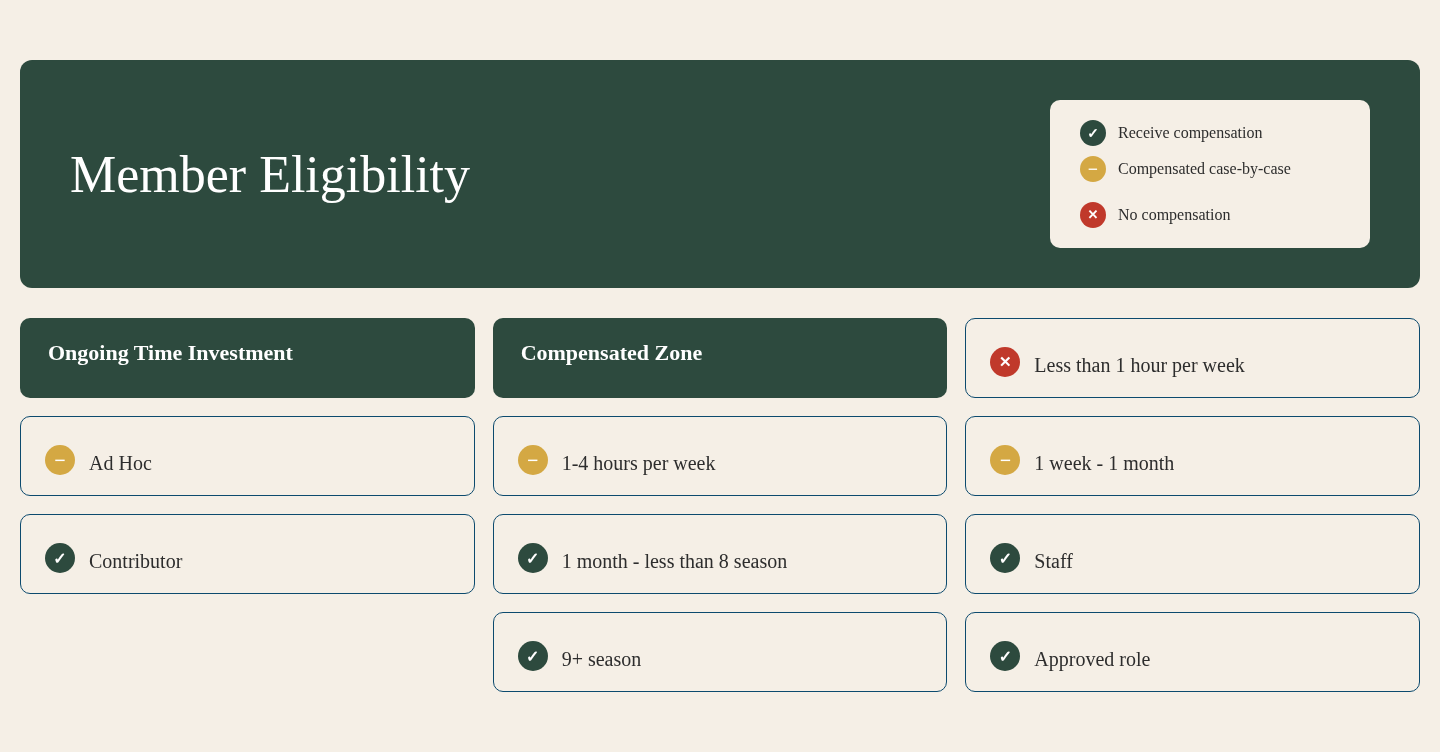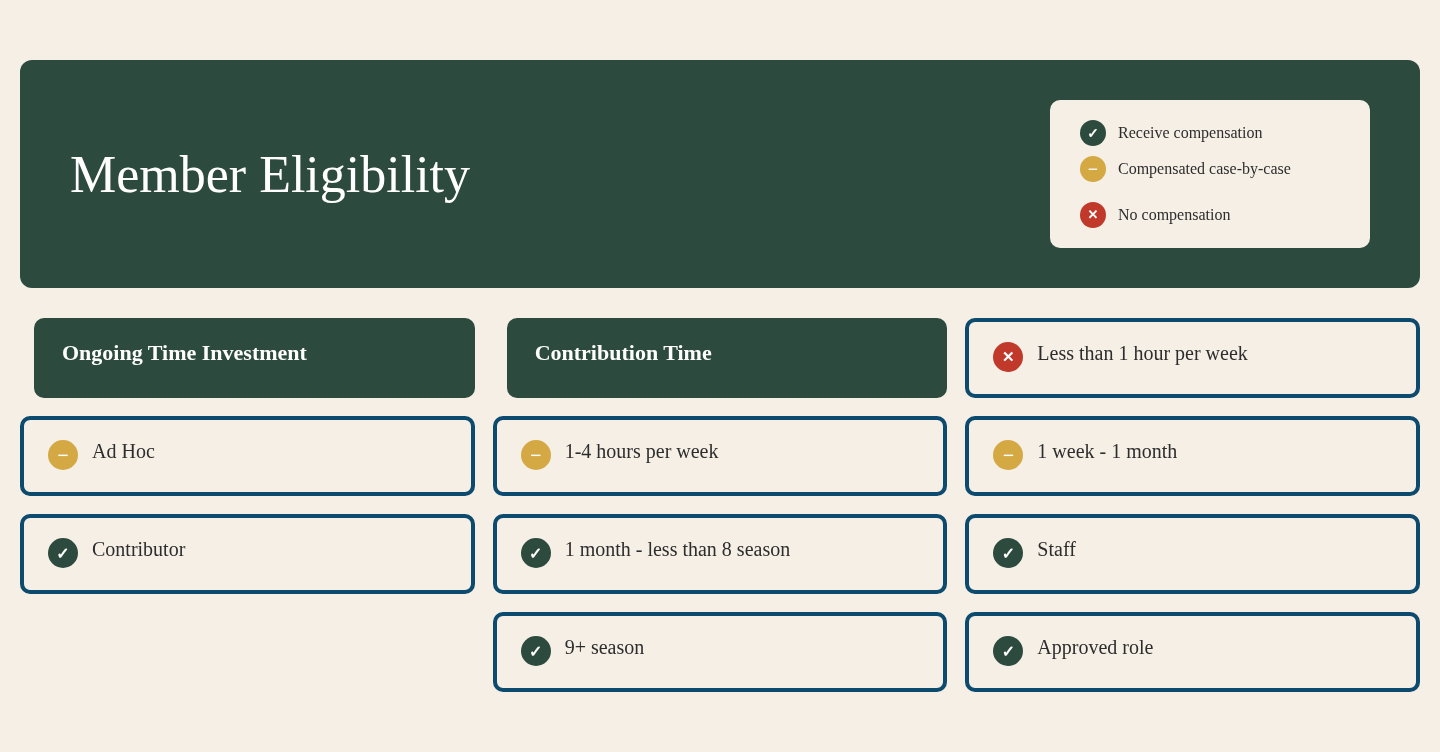--- a/index.html
+++ b/index.html
@@ -102,29 +102,28 @@
       grid-template-columns: 1fr 1fr 1fr;
       gap: 18px;
     }
     .col-header {
       background-color: #2d4a3e;
       border-radius: 10px;
       padding: 22px 28px;
       color: #ffffff;
       font-size: 22px;
       font-weight: 700;
-      margin-left: 14px;
     }
     .cell {
       background-color: #f5efe6;
-      border: 4px solid #0c4a6e;
+      border: 1px solid #0c4a6e;
       border-radius: 10px;
       padding: 20px 24px;
       display: flex;
-      align-items: flex-start;
+      align-items: flex-end;
       gap: 14px;
       font-size: 20px;
       color: #2d2d2d;
       font-family: 'Georgia', serif;
       min-height: 80px;
     }
     .cell-icon {
       flex-shrink: 0;
     }
     .cell-text {
@@ -167,21 +166,21 @@
       <div class="legend-item">
         <span class="icon-x"></span>
         <span>No compensation</span>
       </div>
     </div>
   </div>
 
   <div class="grid">
 
     <div class="col-header">Ongoing Time Investment</div>
-    <div class="col-header">Contribution Time</div>
+    <div class="col-header">Compensated Zone</div>
 
     <div class="cell">
       <span class="icon-x cell-icon"></span>
       <span class="cell-text">Less than 1 hour per week</span>
     </div>
     <div class="cell">
       <span class="icon-minus cell-icon"></span>
       <span class="cell-text">Ad Hoc</span>
     </div>
 

